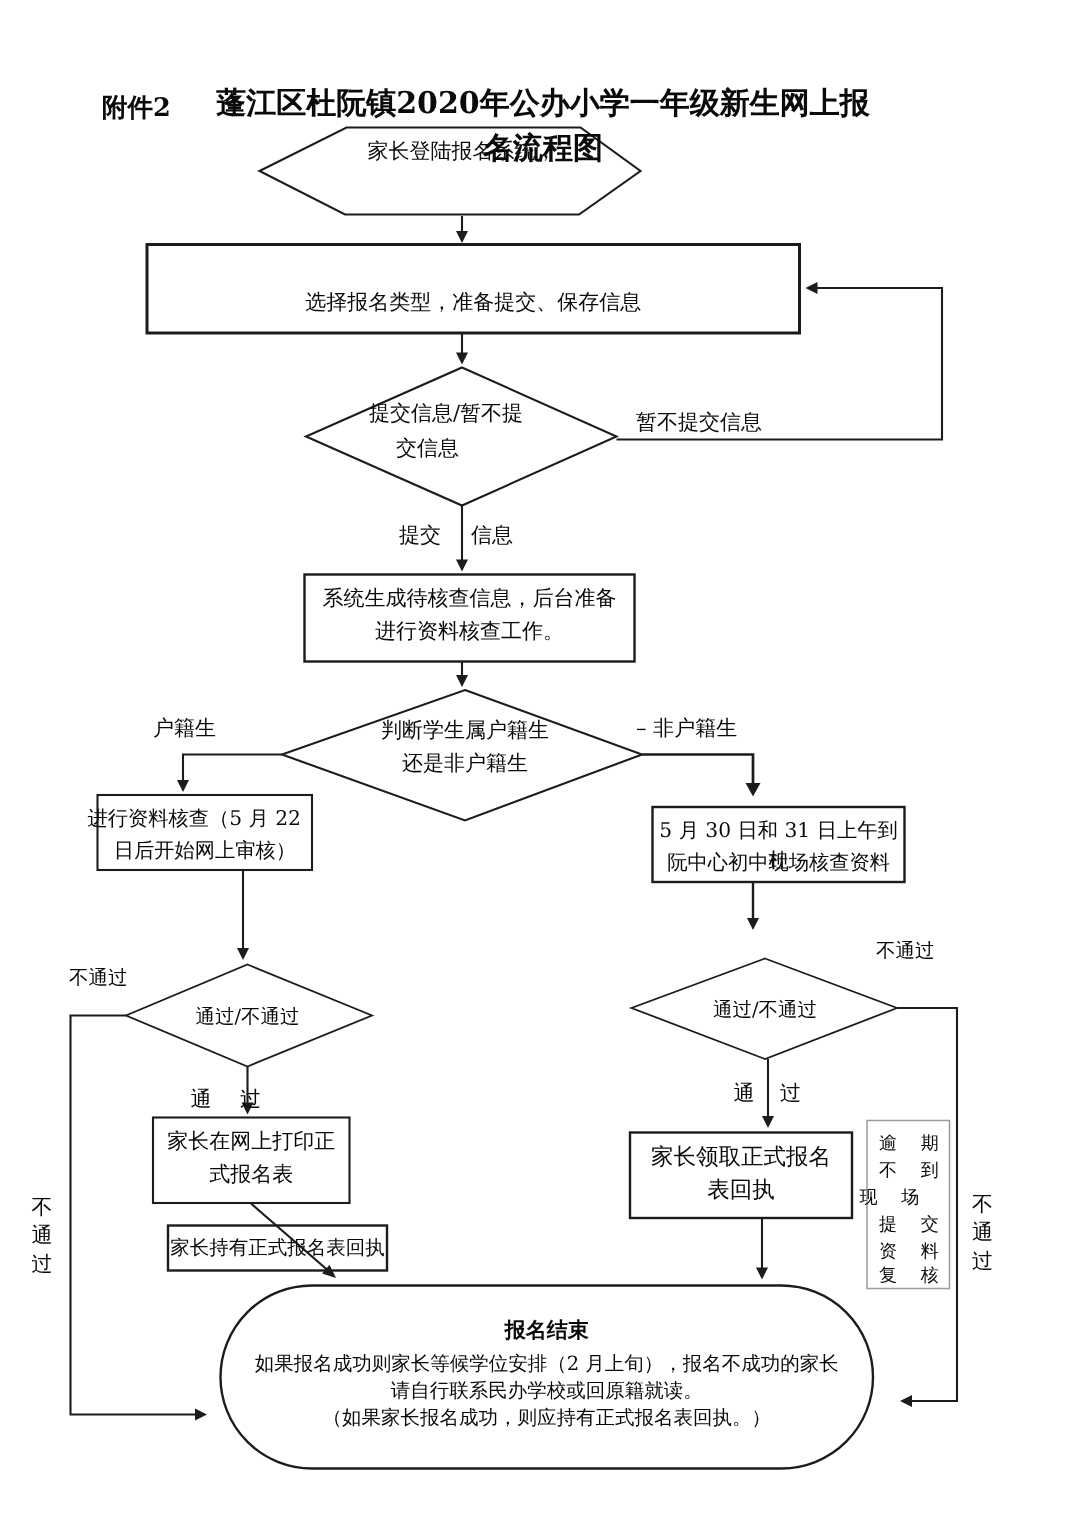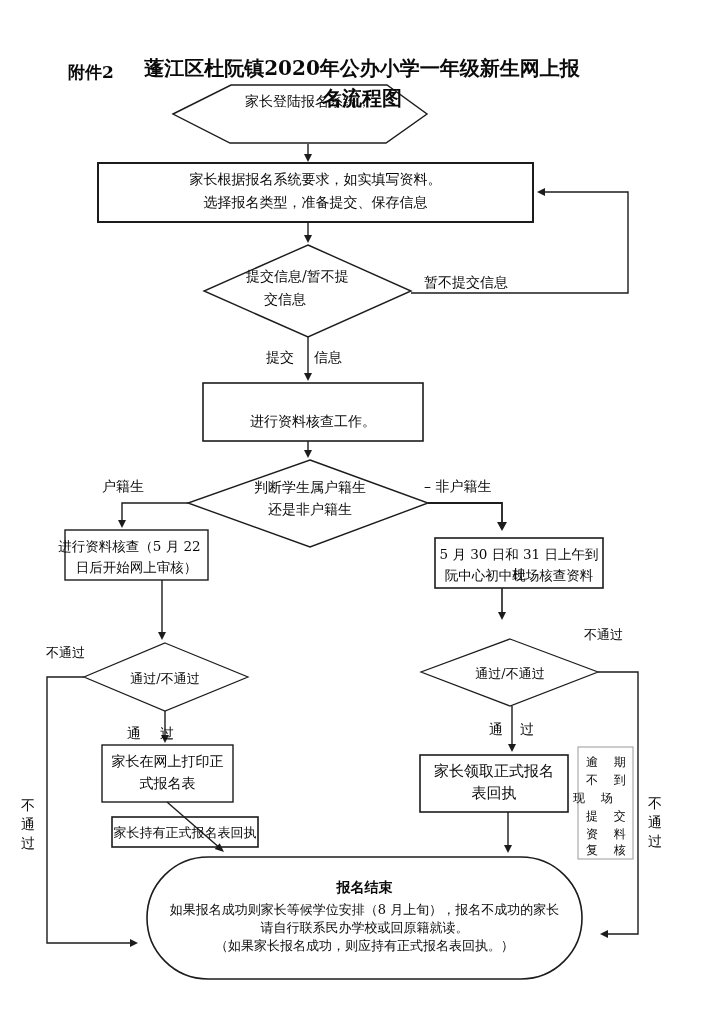--- a/index.html
+++ b/index.html
@@ -82,30 +82,30 @@
 
     <line x1="508" y1="812" x2="508" y2="849" stroke="#1c1c1c" stroke-width="1.4"></line>
     <polygon points="508,853 504,845 512,845" fill="#1c1c1c"></polygon>
   </svg>
 
   <div class="lbl attach" style="left:68px;top:60px;">附件2</div>
   <div class="lbl title c" style="left:142px;top:53px;width:440px;">蓬江区杜阮镇2020年公办小学一年级新生网上报名流程图</div>
 
   <div class="lbl c" style="left:203px;top:91px;width:210px;">家长登陆报名系统，</div>
 
-  <div class="lbl c" style="left:98px;top:169px;width:435px;">家长根据报名系统要求，如实填写资料。</div>
   <div class="lbl c" style="left:98px;top:192px;width:435px;">选择报名类型，准备提交、保存信息</div>
 
   <div class="lbl" style="left:246px;top:266px;">提交信息/暂不提</div>
   <div class="lbl" style="left:246px;top:289px;margin-left:18px;">交信息</div>
 
   <div class="lbl" style="left:424px;top:272px;">暂不提交信息</div>
   <div class="lbl" style="left:266px;top:347px;">提交</div>
   <div class="lbl" style="left:314px;top:347px;">信息</div>
 
+  <div class="lbl c" style="left:203px;top:389px;width:220px;">系统生成待核查信息，后台准备</div>
   <div class="lbl c" style="left:203px;top:411px;width:220px;">进行资料核查工作。</div>
 
   <div class="lbl c" style="left:230px;top:477px;width:160px;">判断学生属户籍生</div>
   <div class="lbl c" style="left:230px;top:499px;width:160px;">还是非户籍生</div>
   <div class="lbl" style="left:102px;top:476px;">户籍生</div>
   <div class="lbl" style="left:424px;top:476px;">– 非户籍生</div>
 
   <div class="lbl c s135" style="left:58px;top:536px;width:143px;">进行资料核查（5 月 22</div>
   <div class="lbl c s135" style="left:65px;top:557px;width:143px;">日后开始网上审核）</div>
 
@@ -134,17 +134,17 @@
   <div class="lbl s12 pair" style="left:586px;top:771px;">不 到</div>
   <div class="lbl s12 pair" style="left:573px;top:789px;">现 场</div>
   <div class="lbl s12 pair" style="left:586px;top:807px;text-align:center;">提 交</div>
   <div class="lbl s12 pair" style="left:586px;top:825px;">资 料</div>
   <div class="lbl s12 pair" style="left:586px;top:841px;">复 核</div>
 
   <div class="lbl vert" style="left:21px;top:796px;">不通过</div>
   <div class="lbl vert" style="left:648px;top:794px;">不通过</div>
 
   <div class="lbl c b" style="left:147px;top:877px;width:435px;">报名结束</div>
-  <div class="lbl c s13" style="left:147px;top:900px;width:435px;">如果报名成功则家长等候学位安排（8 月上旬），报名不成功的家长</div>
+  <div class="lbl c s13" style="left:147px;top:900px;width:435px;">如果报名成功则家长等候学位安排（2 月上旬），报名不成功的家长</div>
   <div class="lbl c s13" style="left:147px;top:918px;width:435px;">请自行联系民办学校或回原籍就读。</div>
   <div class="lbl c s13" style="left:147px;top:936px;width:435px;">（如果家长报名成功，则应持有正式报名表回执。）</div>
 
 </div>
 
 </body></html>

